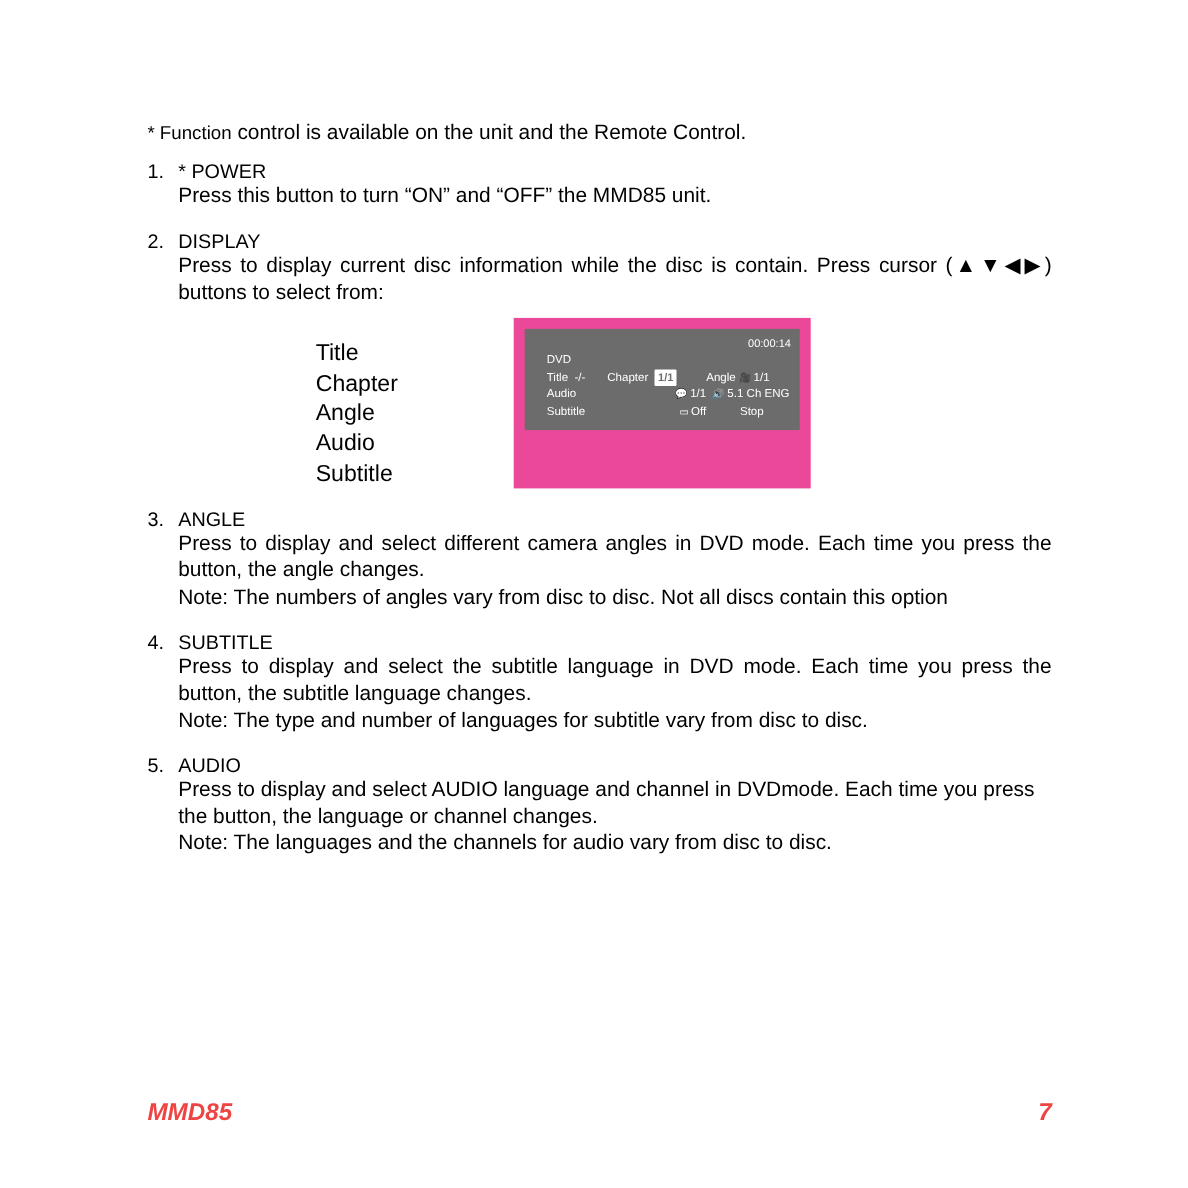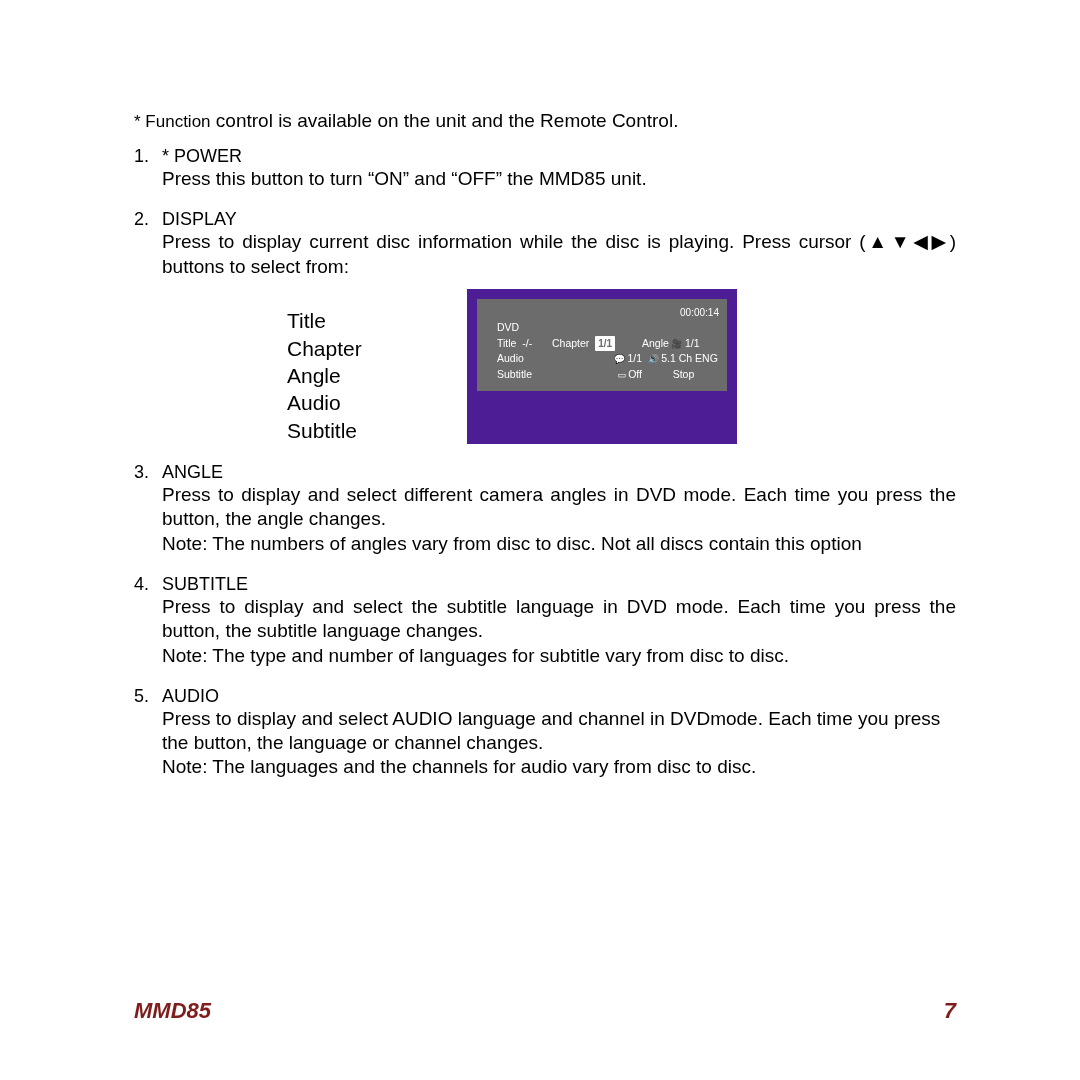--- a/index.html
+++ b/index.html
@@ -65,21 +65,21 @@
   }
   .display-list {
     width: 180px;
     font-size: 21px;
     line-height: 1.3;
     padding-left: 125px;
   }
   .osd-wrap {
     width: 270px;
     height: 155px;
-    background: #4c1d95;
+    background: #ec4899;
     position: relative;
   }
   .osd-panel {
     position: absolute;
     top: 10px;
     left: 10px;
     right: 10px;
     background: #6c6c6c;
     color: #fff;
     font-size: 10.5px;
@@ -100,21 +100,21 @@
   .footer {
     position: absolute;
     bottom: 56px;
     left: 134px;
     right: 124px;
     display: flex;
     justify-content: space-between;
     font-style: italic;
     font-weight: 700;
     font-size: 22px;
-    color: #7f1d1d;
+    color: #ef4444;
   }
   .footer .pnum { font-style: italic; }
   .arrows {
     font-family: Arial, sans-serif;
     letter-spacing: 1px;
   }
 </style>
 </head>
 <body>
 
@@ -132,21 +132,21 @@
         <span class="num">1.</span><span class="name">* POWER</span>
       </div>
       <div class="sec-body">Press this button to turn “ON” and “OFF” the MMD85 unit.</div>
     </li>
 
     <li>
       <div class="sec-head">
         <span class="num">2.</span><span class="name">DISPLAY</span>
       </div>
       <div class="sec-body justify">
-        <span>Press to display current disc information while the disc is playing. Press cursor (</span><span class="arrows">▲▼◀▶</span><span>) buttons to select from:</span>
+        <span>Press to display current disc information while the disc is contain. Press cursor (</span><span class="arrows">▲▼◀▶</span><span>) buttons to select from:</span>
       </div>
 
       <div class="sec-body">
         <div class="display-row">
           <div class="display-list">
             <div>Title</div>
             <div>Chapter</div>
             <div>Angle</div>
             <div>Audio</div>
             <div>Subtitle</div>

